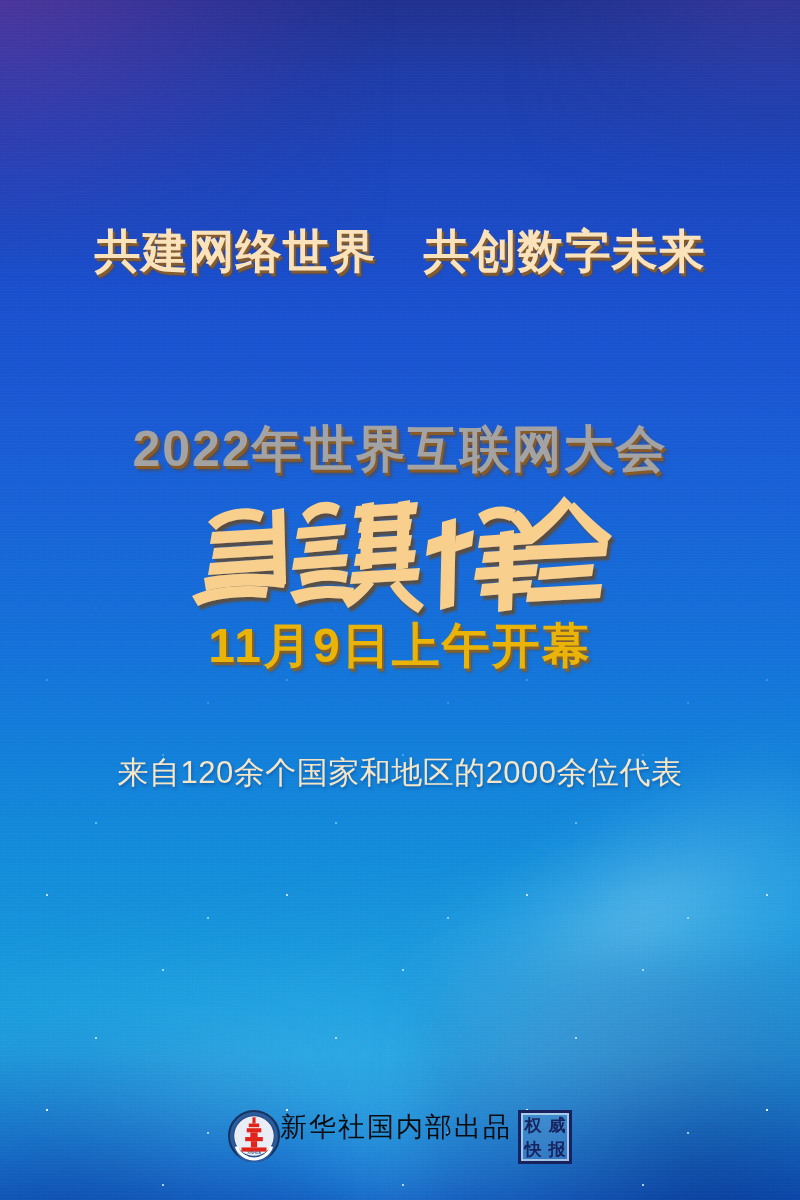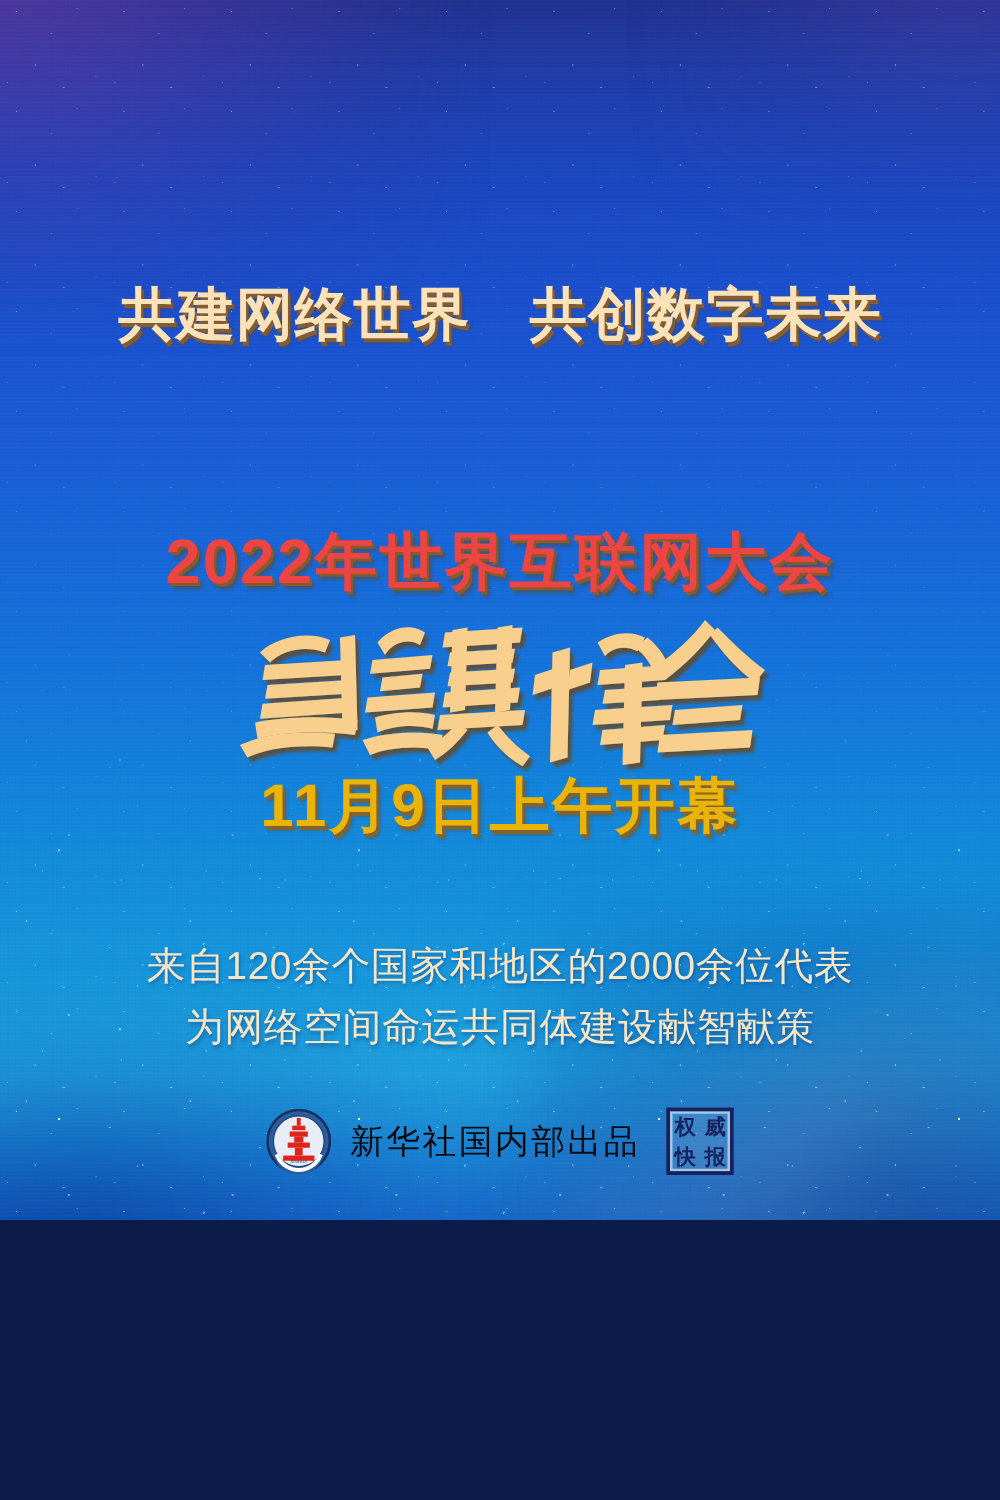--- a/index.html
+++ b/index.html
@@ -4,21 +4,21 @@
 <title>2022年世界互联网大会乌镇峰会</title>
 <style>
   html, body {
     margin: 0;
     padding: 0;
     background: #0b1b4a;
   }
   #poster {
     position: relative;
     width: 800px;
-    height: 976px;
+    height: 1200px;
     overflow: hidden;
     font-family: "Liberation Sans", "DejaVu Sans", sans-serif;
     -webkit-font-smoothing: antialiased;
   }
 
   
   .bg-base {
     position: absolute;
     inset: 0;
     background: linear-gradient(180deg,
@@ -190,21 +190,21 @@
     text-shadow:
       2px 3px 0 rgba(150, 96, 28, 0.80),
       3px 4px 2px rgba(110, 68, 16, 0.45);
     white-space: pre;
   }
 
   .conf-title {
     position: absolute;
     left: 0; right: 0;
     top: 418px;
-    color: #ef4444;
+    color: #a3a3a3;
     font-size: 50px;
     font-weight: 800;
     letter-spacing: 2px;
     line-height: 62px;
     text-shadow:
       2px 3px 0 rgba(150, 92, 20, 0.85),
       4px 5px 3px rgba(105, 62, 10, 0.45);
   }
 
   .calligraphy {
@@ -245,23 +245,22 @@
     letter-spacing: 0.5px;
     text-shadow: 1px 2px 3px rgba(20, 55, 120, 0.45);
   }
 
   
   .footer {
     position: absolute;
     left: 0; right: 0;
     bottom: 36px;
     display: flex;
-    align-items: center;
+    align-items: flex-start;
     justify-content: center;
-    gap: 15px;
   }
   .xinhua-logo { width: 52px; height: 52px; display: block; }
   .footer-text {
     color: #0b0c10;
     font-size: 27px;
     font-weight: 500;
     letter-spacing: 2px;
     line-height: 34px;
     white-space: nowrap;
   }
@@ -370,21 +369,20 @@
             <path d="M-8 96 L66 92 L64 106 L-10 110 Z"></path>
           </g>
         </g>
       </svg>
     </div>
 
     <div class="date-line">11月9日上午开幕</div>
 
     <div class="body-copy">
       <div class="body-line">来自120余个国家和地区的2000余位代表</div>
-      <div class="body-line">为网络空间命运共同体建设献智献策</div>
     </div>
 
     <div class="footer">
 
       <svg class="xinhua-logo" viewBox="0 0 100 100" role="img" aria-label="新华社">
         <circle cx="50" cy="50" r="48" fill="#2b5c9e"></circle>
         <circle cx="50" cy="50" r="48" fill="none" stroke="#16325e" stroke-width="4"></circle>
         <circle cx="50" cy="50" r="39" fill="#e9eef6"></circle>
         <circle cx="50" cy="50" r="39" fill="none" stroke="#22457c" stroke-width="2"></circle>
 

